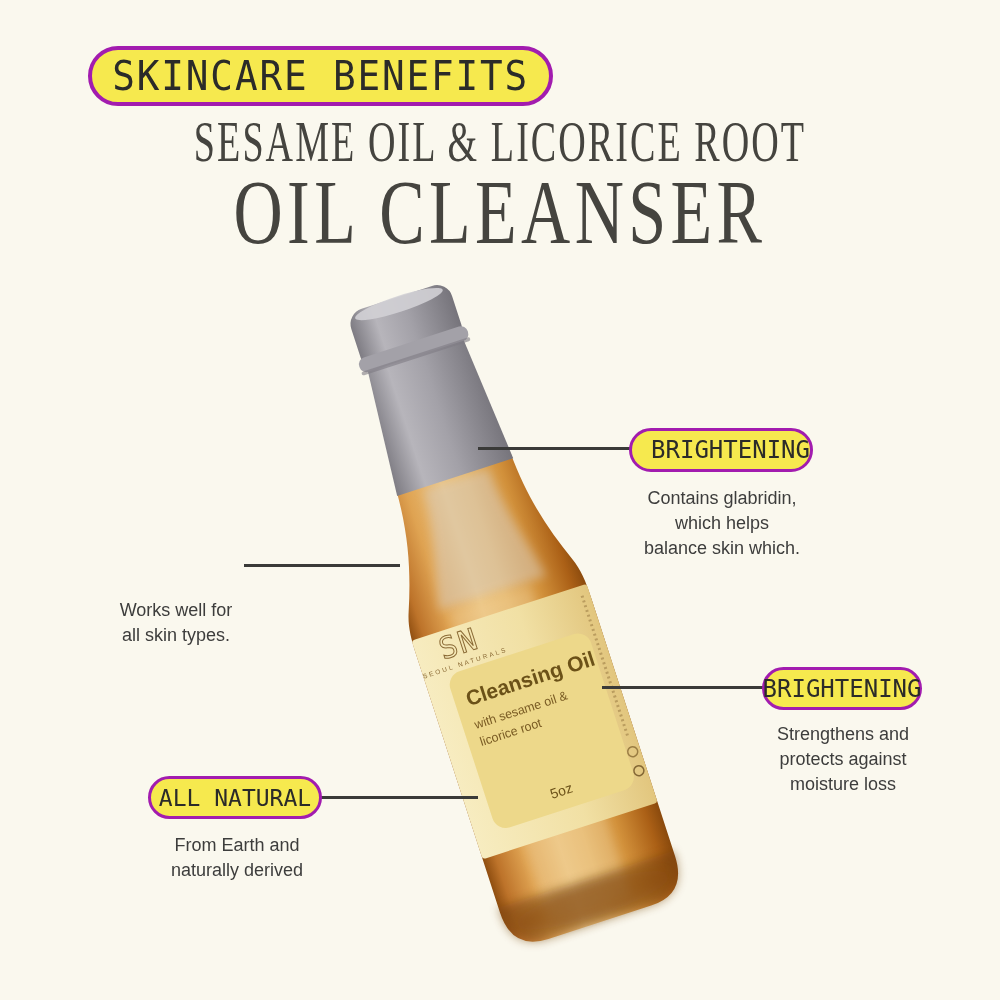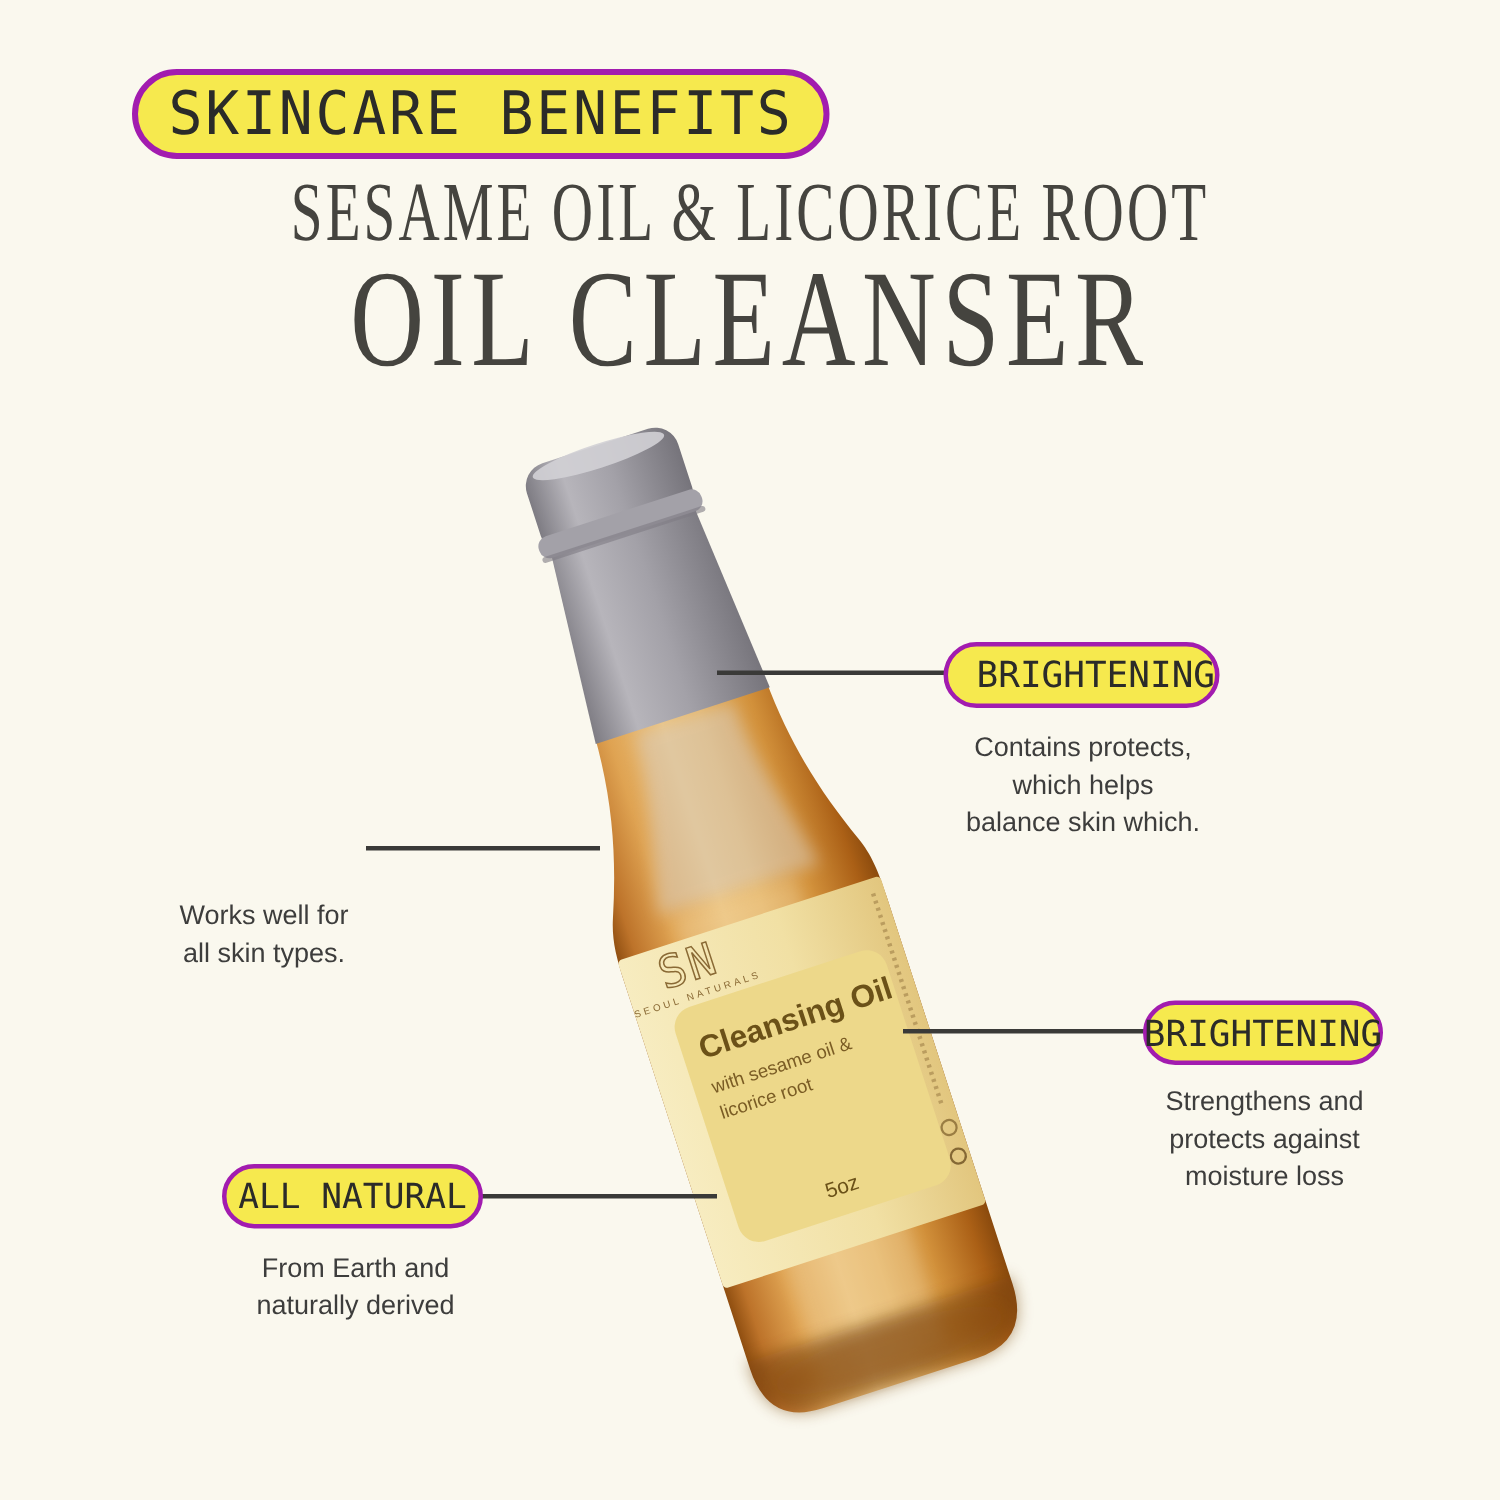--- a/index.html
+++ b/index.html
@@ -116,21 +116,21 @@
       <circle cx="584" cy="786" r="5" fill="none" stroke="#7a5c28" stroke-width="1.5" opacity="0.7"></circle>
       <circle cx="584" cy="806" r="5" fill="none" stroke="#6b4f20" stroke-width="1.5" opacity="0.8"></circle>
     </g>
   </svg>
 
   <div class="connector" id="brightening-line"></div>
   <div class="pill mono" id="brightening-badge">
     <span>BRIGHTENING</span>
   </div>
   <div class="desc" id="brightening-desc">
-    <div>Contains protects,</div>
+    <div>Contains glabridin,</div>
     <div>which helps</div>
     <div>balance skin which.</div>
   </div>
 
   <div class="connector" id="gentle-line"></div>
   <div class="desc" id="gentle-desc">
     <div>Works well for</div>
     <div>all skin types.</div>
   </div>
 

